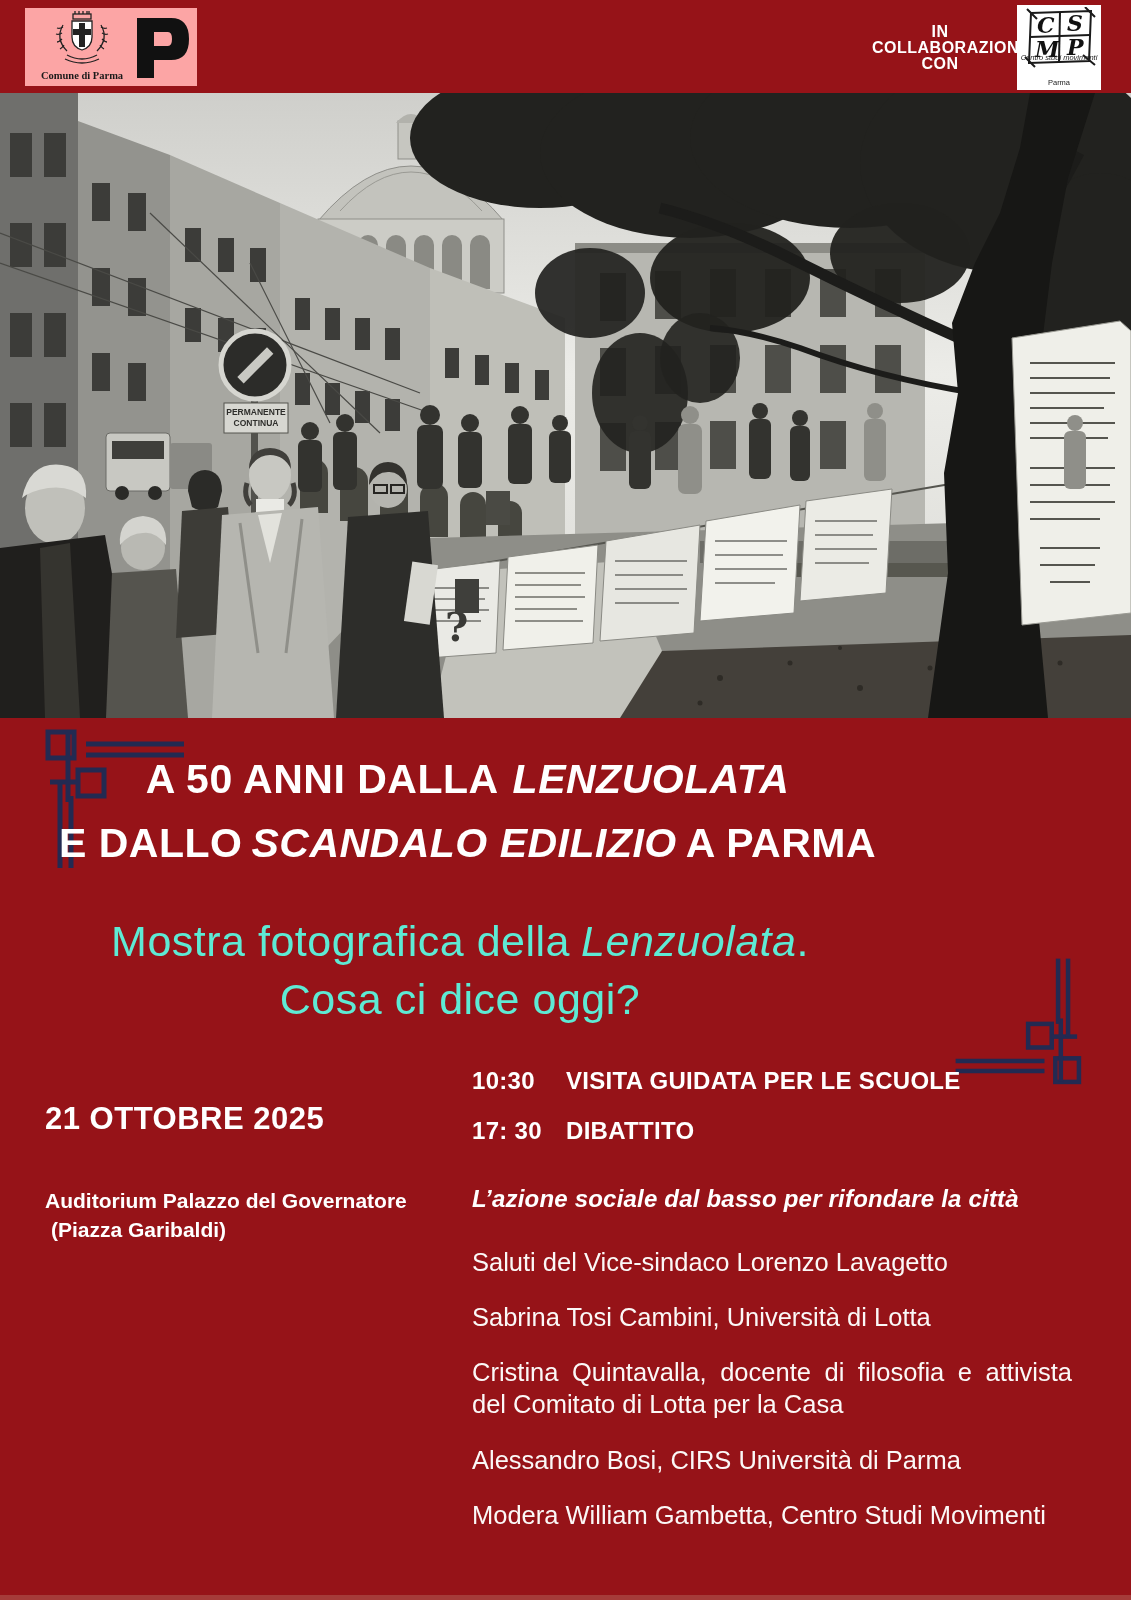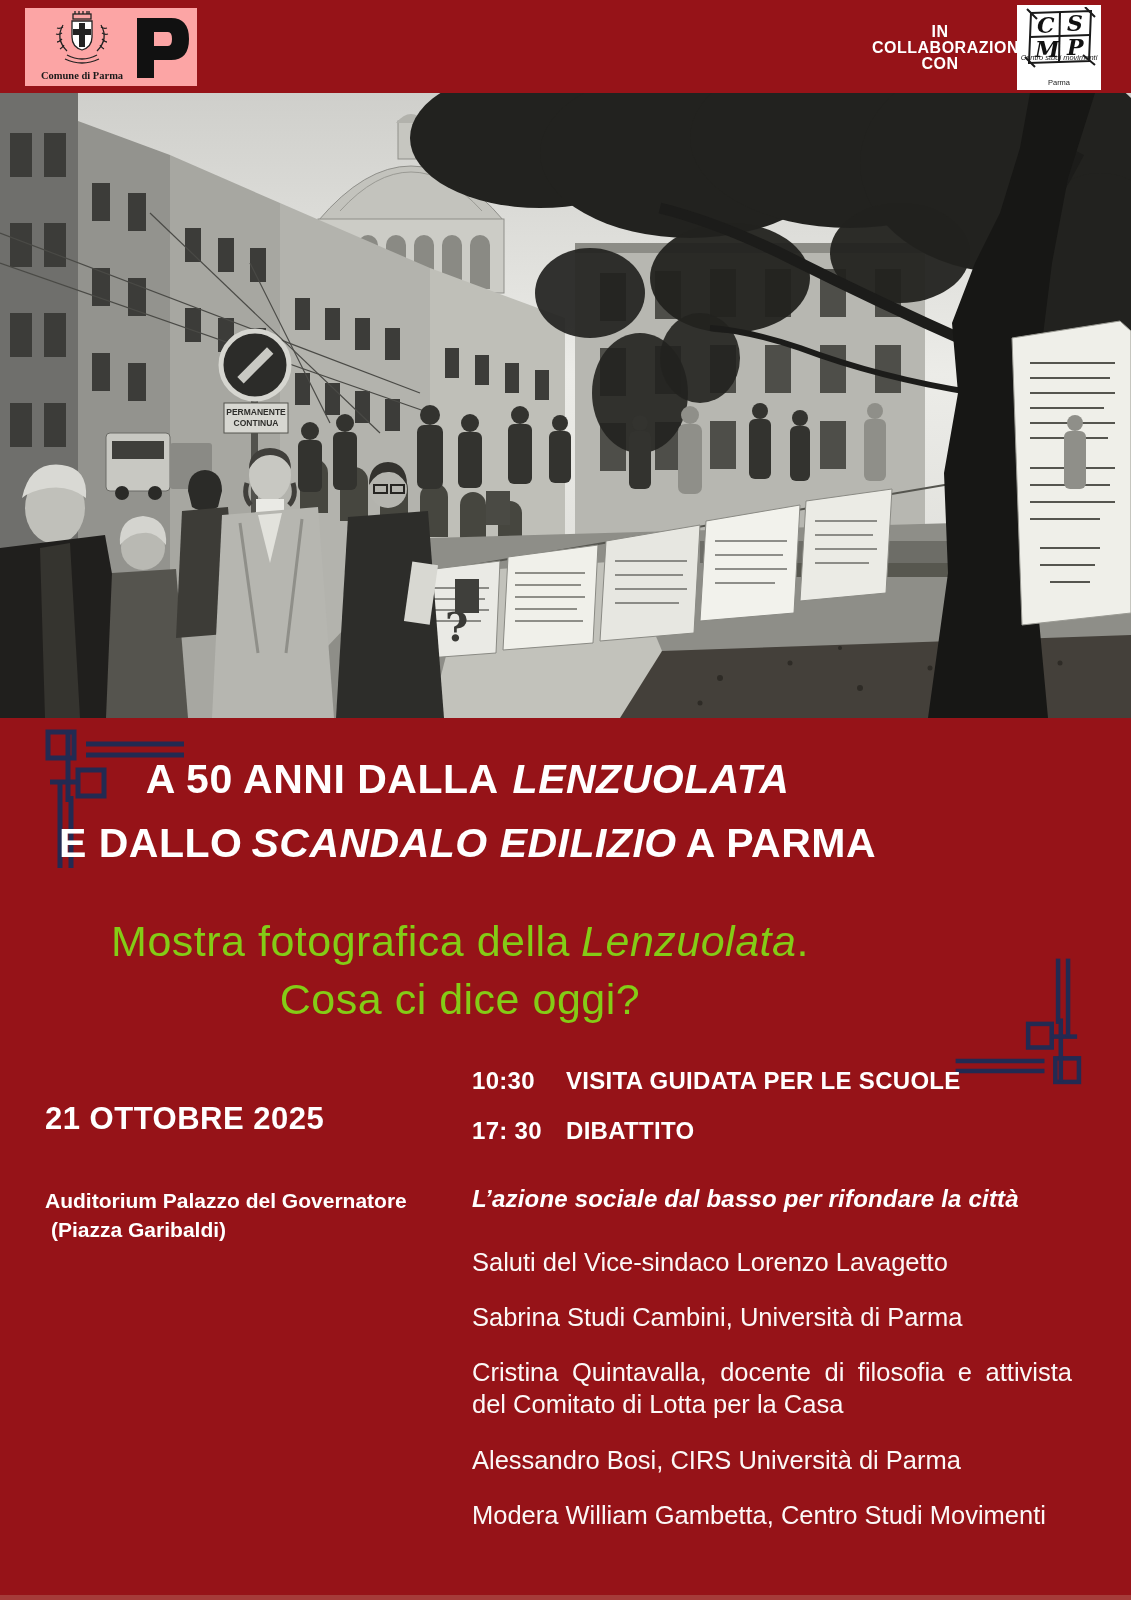--- a/index.html
+++ b/index.html
@@ -23,21 +23,21 @@
   
   .orn-left{position:absolute;left:38px;top:722px;}
   .orn-right{position:absolute;left:952px;top:955px;}
   
   .title{position:absolute;left:0;top:747px;width:935px;text-align:center;
     font-size:41px;font-weight:700;line-height:64px;letter-spacing:.5px;}
   .title .it{font-style:italic;}
   .title .gap-big{margin-left:14px;}
   .title .gap{margin:0 9px;}
   .subtitle{position:absolute;left:0;top:912px;width:920px;text-align:center;
-    font-size:43px;font-weight:400;line-height:58px;letter-spacing:.5px;color:#84cc16;}
+    font-size:43px;font-weight:400;line-height:58px;letter-spacing:.5px;color:#5eead4;}
   .subtitle .it{font-style:italic;margin-left:11px;}
   
   .date{position:absolute;left:45px;top:1101px;font-size:31px;font-weight:800;letter-spacing:.5px;}
   .venue{position:absolute;left:45px;top:1186px;font-size:21px;font-weight:700;line-height:29px;}
   .venue .l2{padding-left:6px;}
   
   .rcol{position:absolute;left:472px;top:1066px;width:618px;}
   .sched{font-size:24px;font-weight:700;letter-spacing:.3px;line-height:30px;}
   .sched .time{display:inline-block;min-width:94px;}
   .sched2{margin-top:20px;}
@@ -419,20 +419,20 @@
 
   <div class="rcol">
     <div class="sched">
       <span class="time">10:30</span><span>VISITA GUIDATA PER LE SCUOLE</span>
     </div>
     <div class="sched sched2">
       <span class="time">17: 30</span><span>DIBATTITO</span>
     </div>
     <div class="theme">L’azione sociale dal basso per rifondare la città</div>
     <p class="speaker sp0">Saluti del Vice-sindaco Lorenzo Lavagetto</p>
-    <p class="speaker sp1">Sabrina Studi Cambini, Università di Parma</p>
+    <p class="speaker sp1">Sabrina Tosi Cambini, Università di Lotta</p>
     <p class="speaker sp2">Cristina Quintavalla, docente di filosofia e attivista del Comitato di Lotta per la Casa</p>
     <p class="speaker sp3">Alessandro Bosi, CIRS Università di Parma</p>
     <p class="speaker sp4">Modera William Gambetta, Centro Studi Movimenti</p>
   </div>
 
   <div class="bottom-edge"></div>
 </div>
 
 </body></html>

